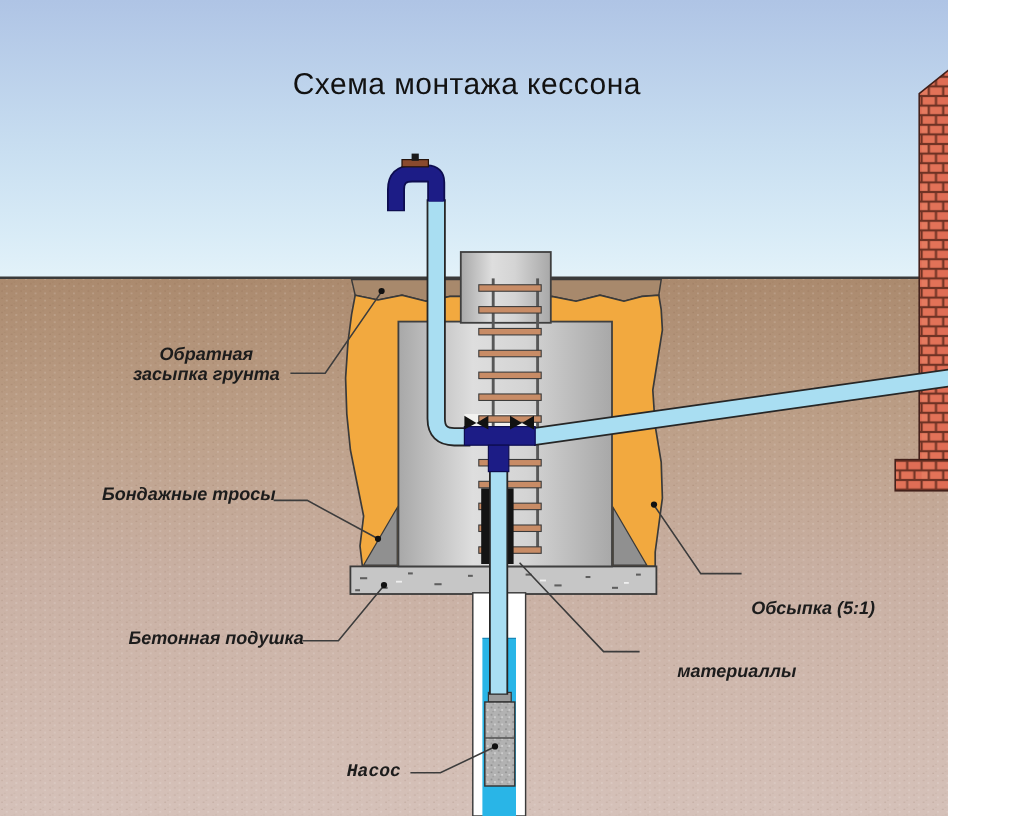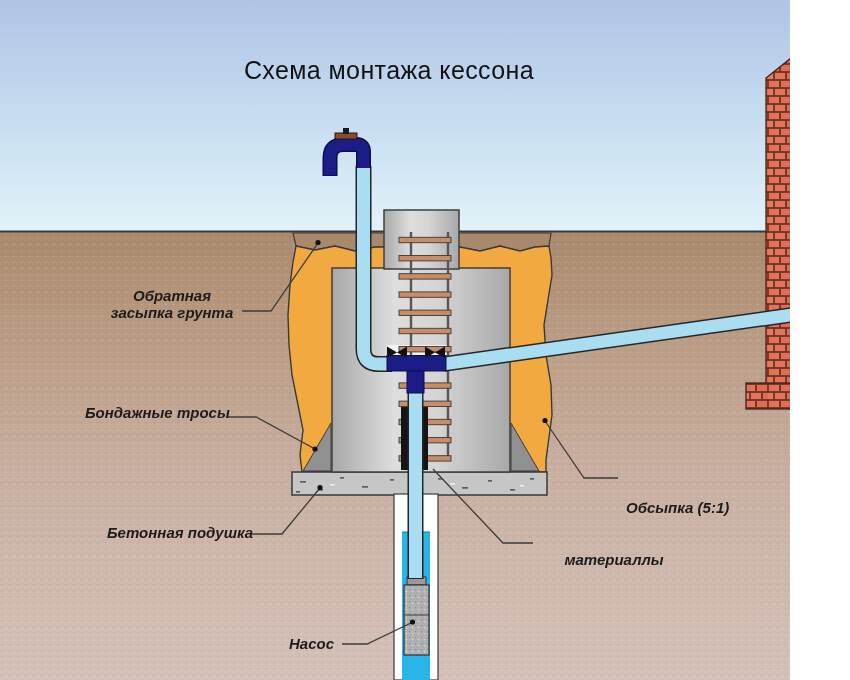--- a/index.html
+++ b/index.html
@@ -215,15 +215,15 @@
 
   <div class="lbl" style="left:107px;top:524px;text-align:center;">Бетонная подушка</div>
 
   <div class="lbl" style="left:626px;top:467px;margin-top:32px;">Обсыпка (5:1)</div>
 
   <div class="lbl center" style="left:533px;top:530px;width:162px;line-height:19.5px;">
     <br>
     <span>материаллы</span>
   </div>
 
-  <div class="lbl" style="left:289px;top:635px;">Насос</div>
+  <div class="lbl" style="left:289px;top:635px;font-family:Liberation Mono, monospace;">Насос</div>
 
 </div>
 
 </body></html>

